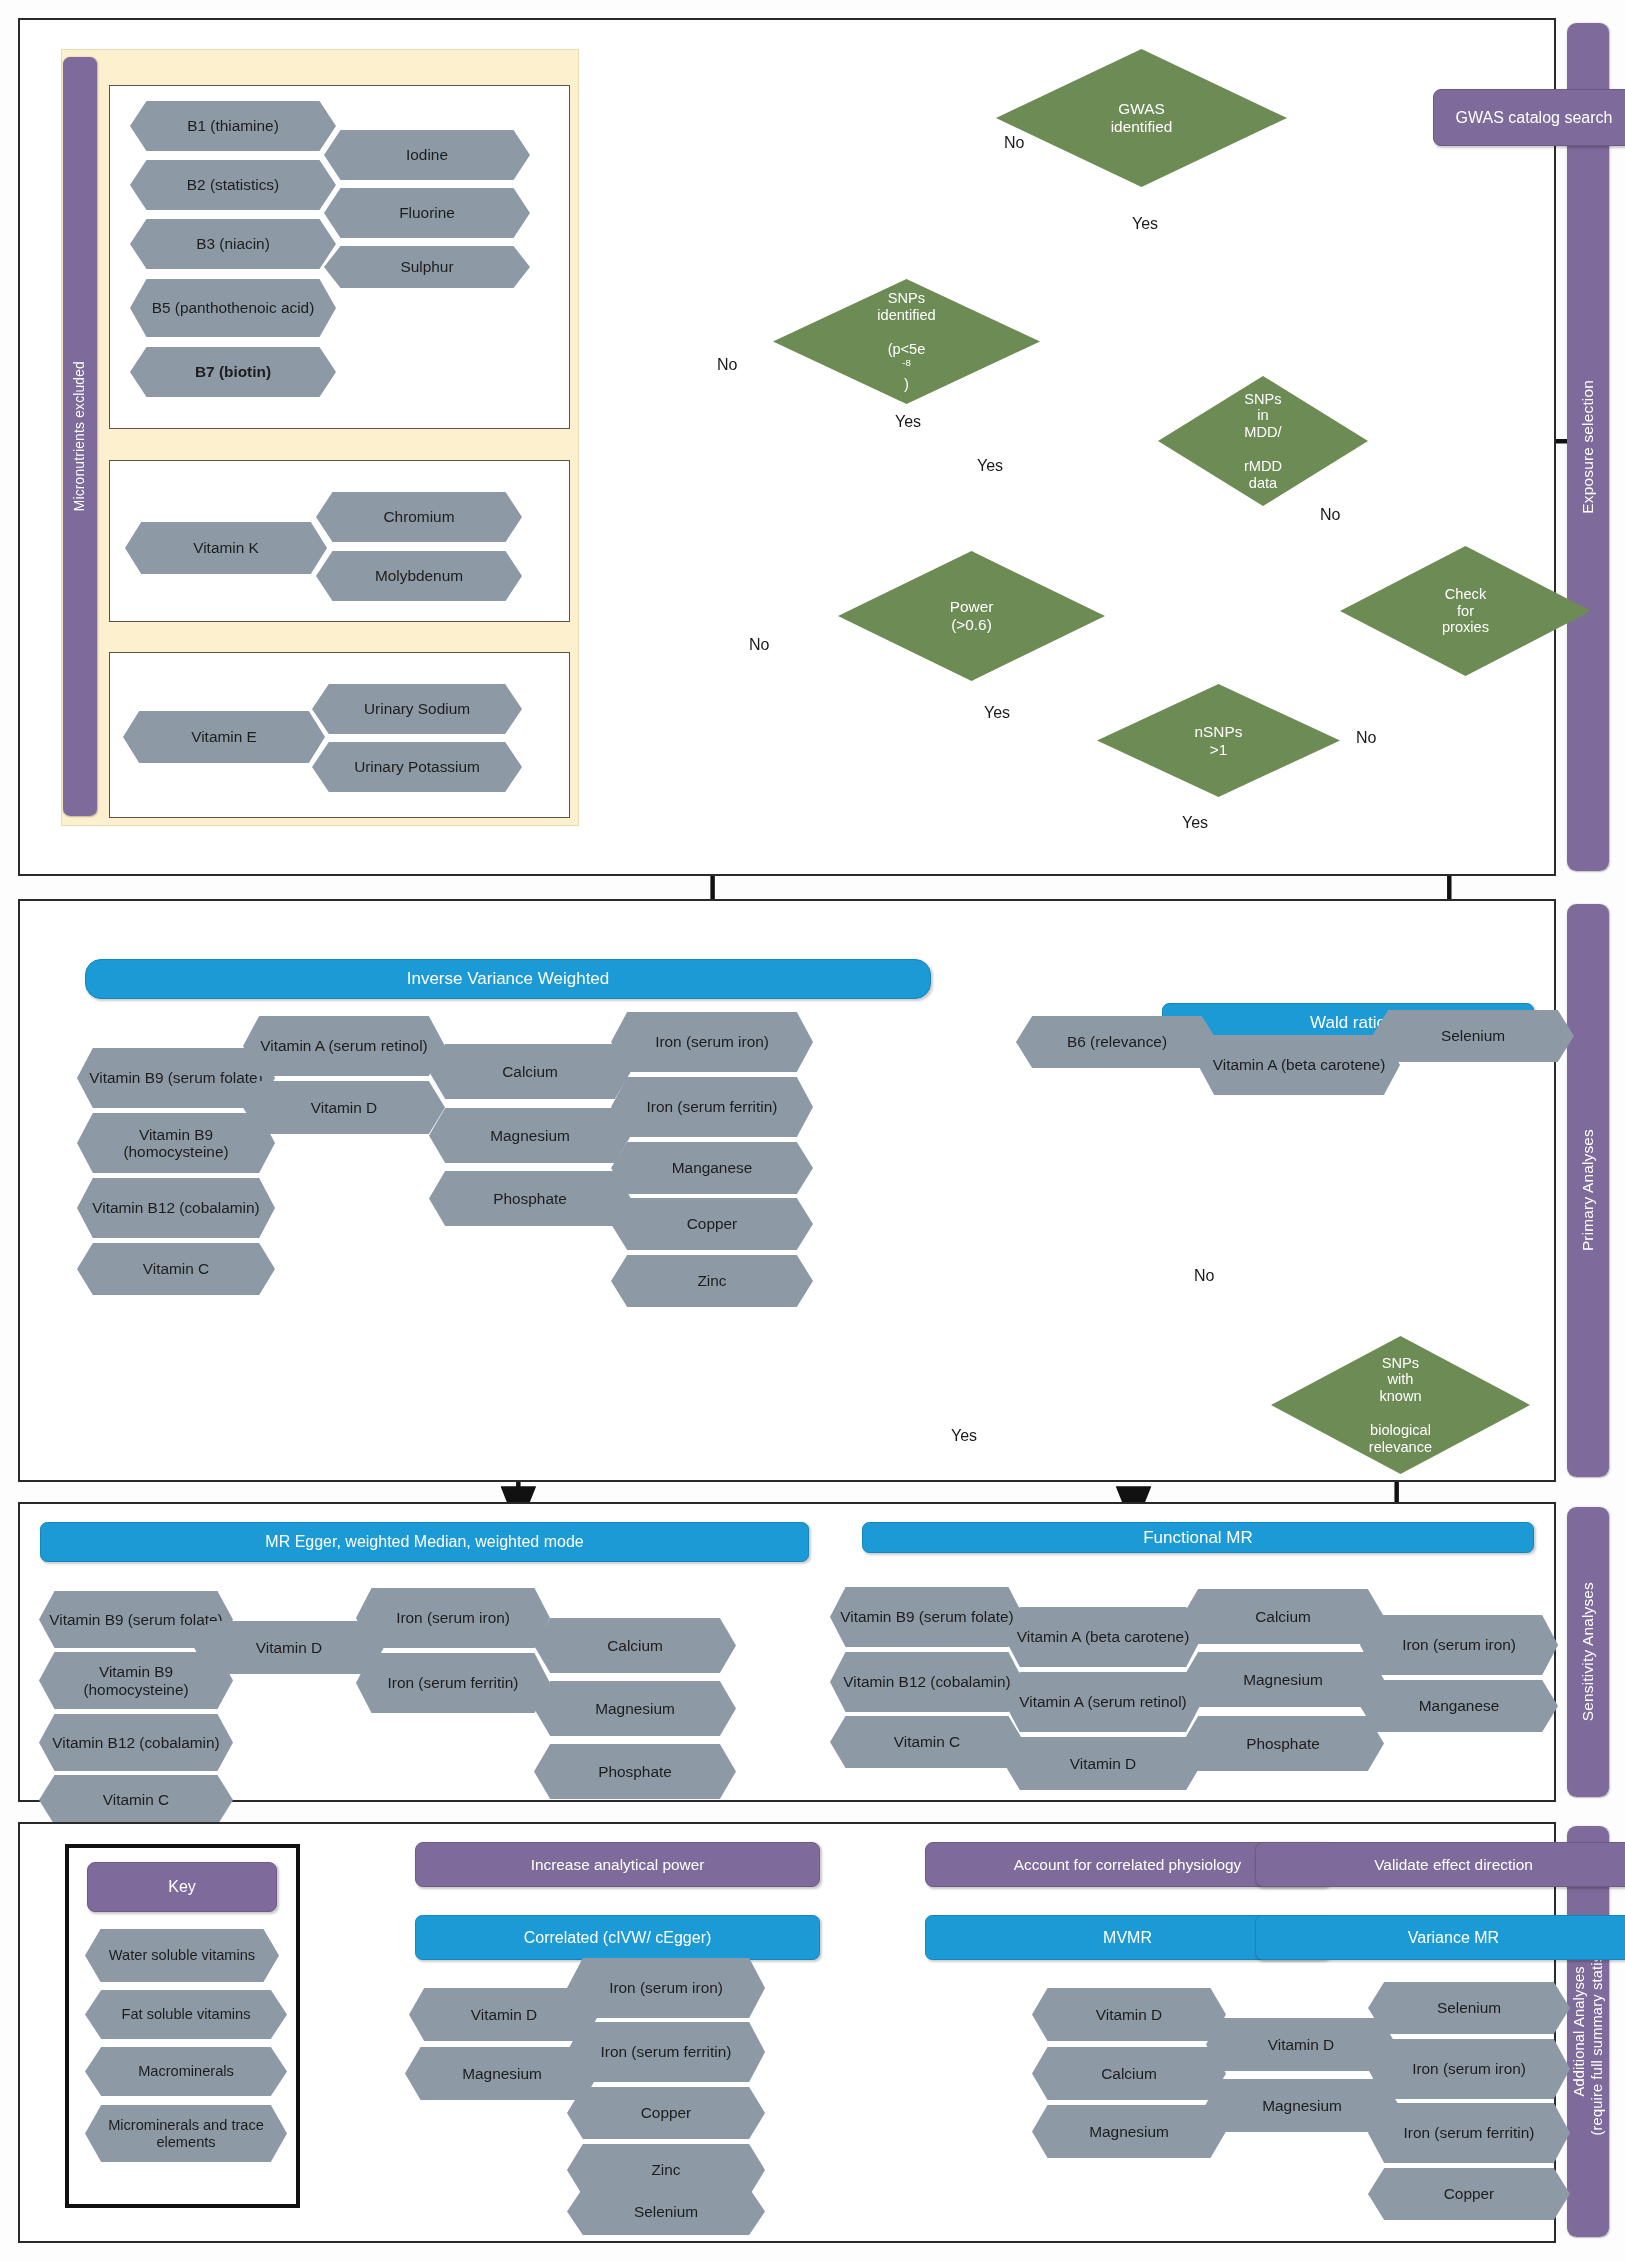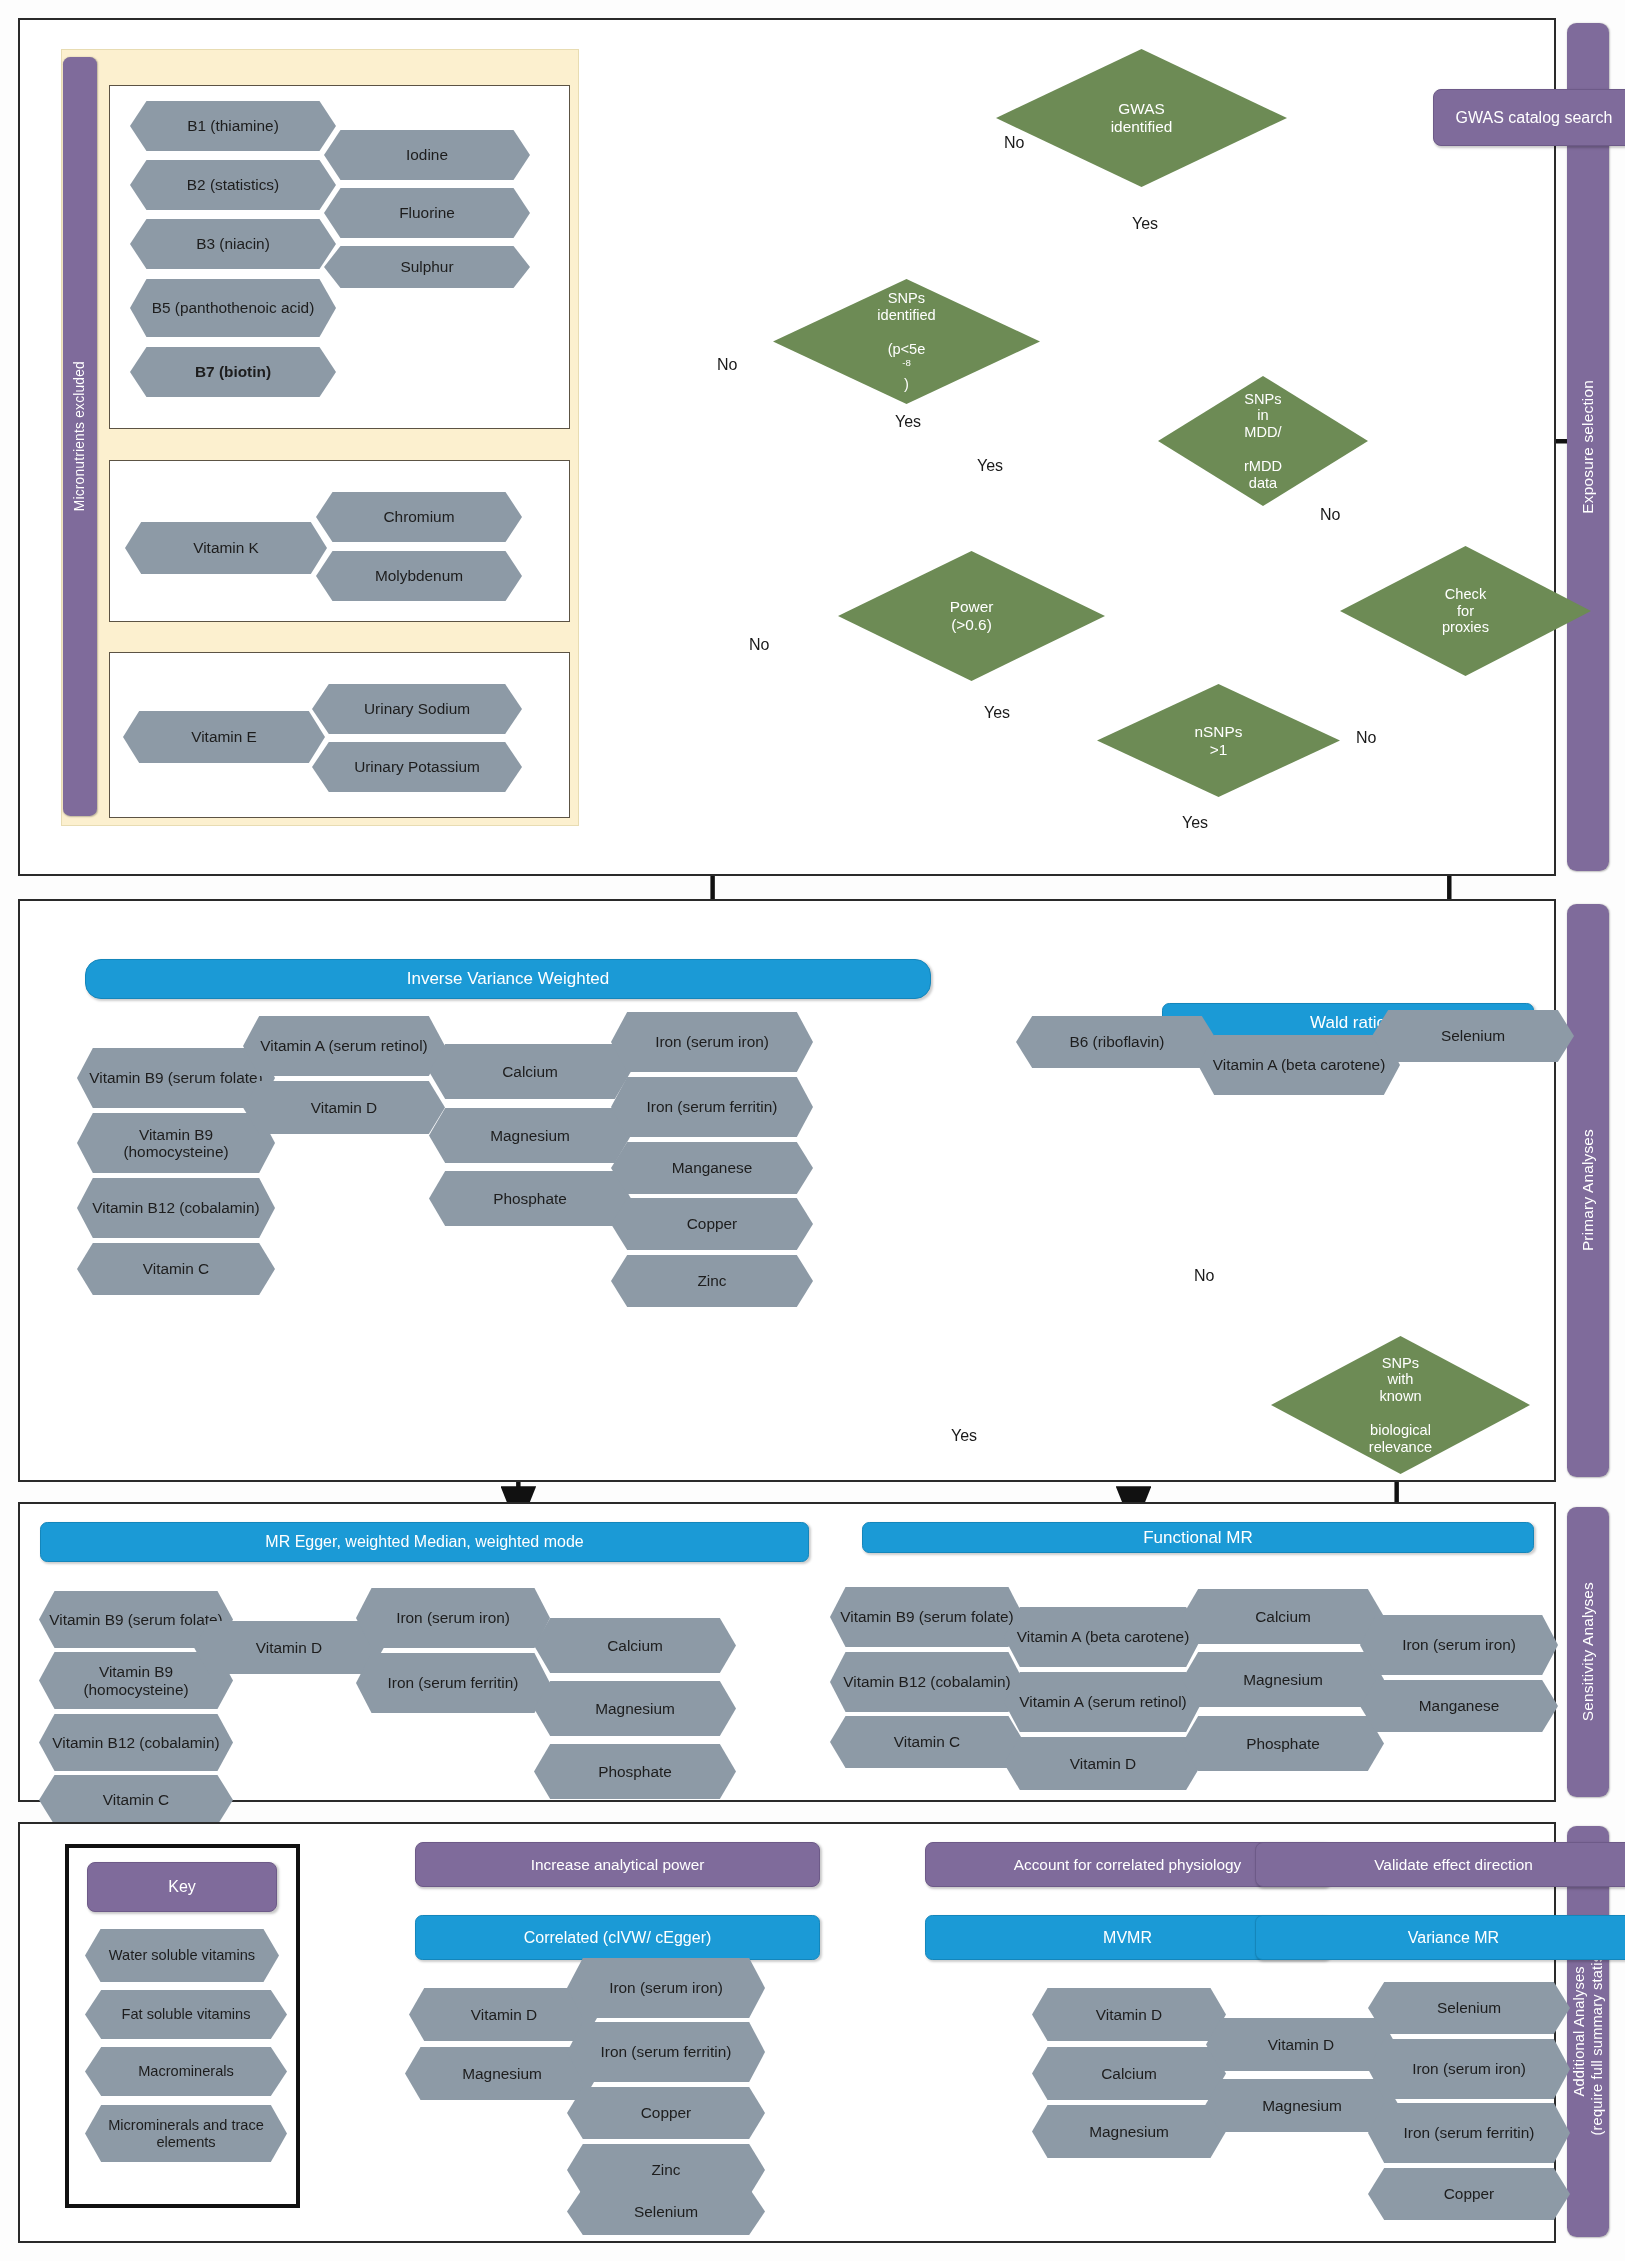--- a/index.html
+++ b/index.html
@@ -370,21 +370,21 @@
     <div class="edge"></div>
       <div class="face micro">Copper</div>
   </div>
   <div class="hexwrap" style="left:611px; top:1255px; width:202px; height:52px;">
     <div class="edge"></div>
       <div class="face micro">Zinc</div>
   </div>
 
   <div class="hexwrap" style="left:1016px; top:1016px; width:202px; height:52px;">
     <div class="edge"></div>
-      <div class="face water">B6 (riboflavin)</div>
+      <div class="face water">B6 (relevance)</div>
   </div>
   <div class="hexwrap" style="left:1198px; top:1035px; width:202px; height:60px;">
     <div class="edge"></div>
       <div class="face fat2">Vitamin A (beta carotene)</div>
   </div>
   <div class="hexwrap" style="left:1372px; top:1010px; width:202px; height:52px;">
     <div class="edge"></div>
       <div class="face micro">Selenium</div>
   </div>
 

